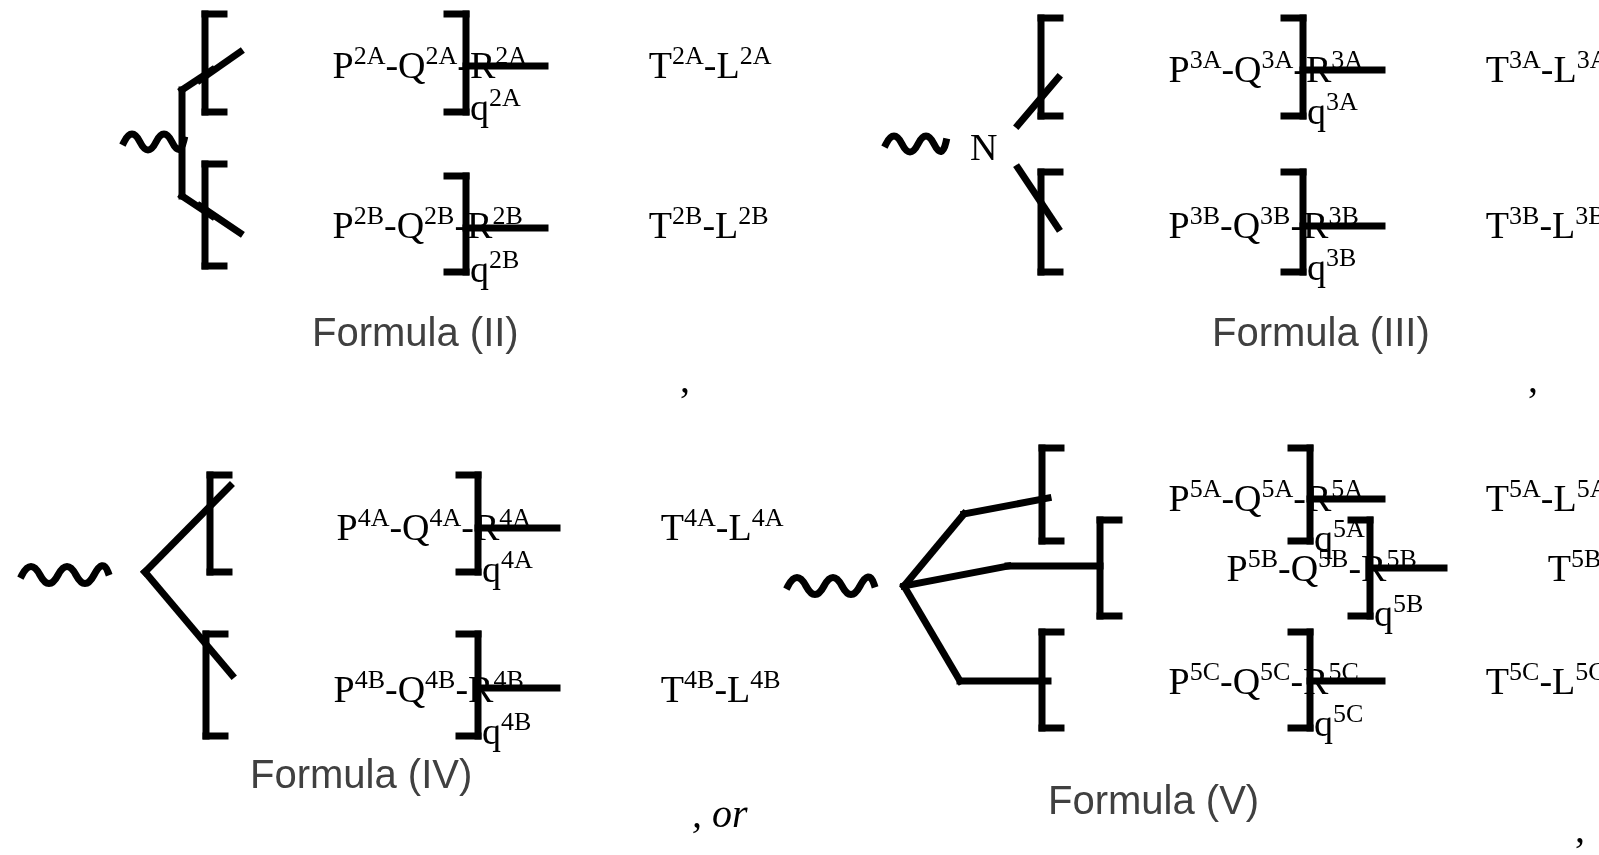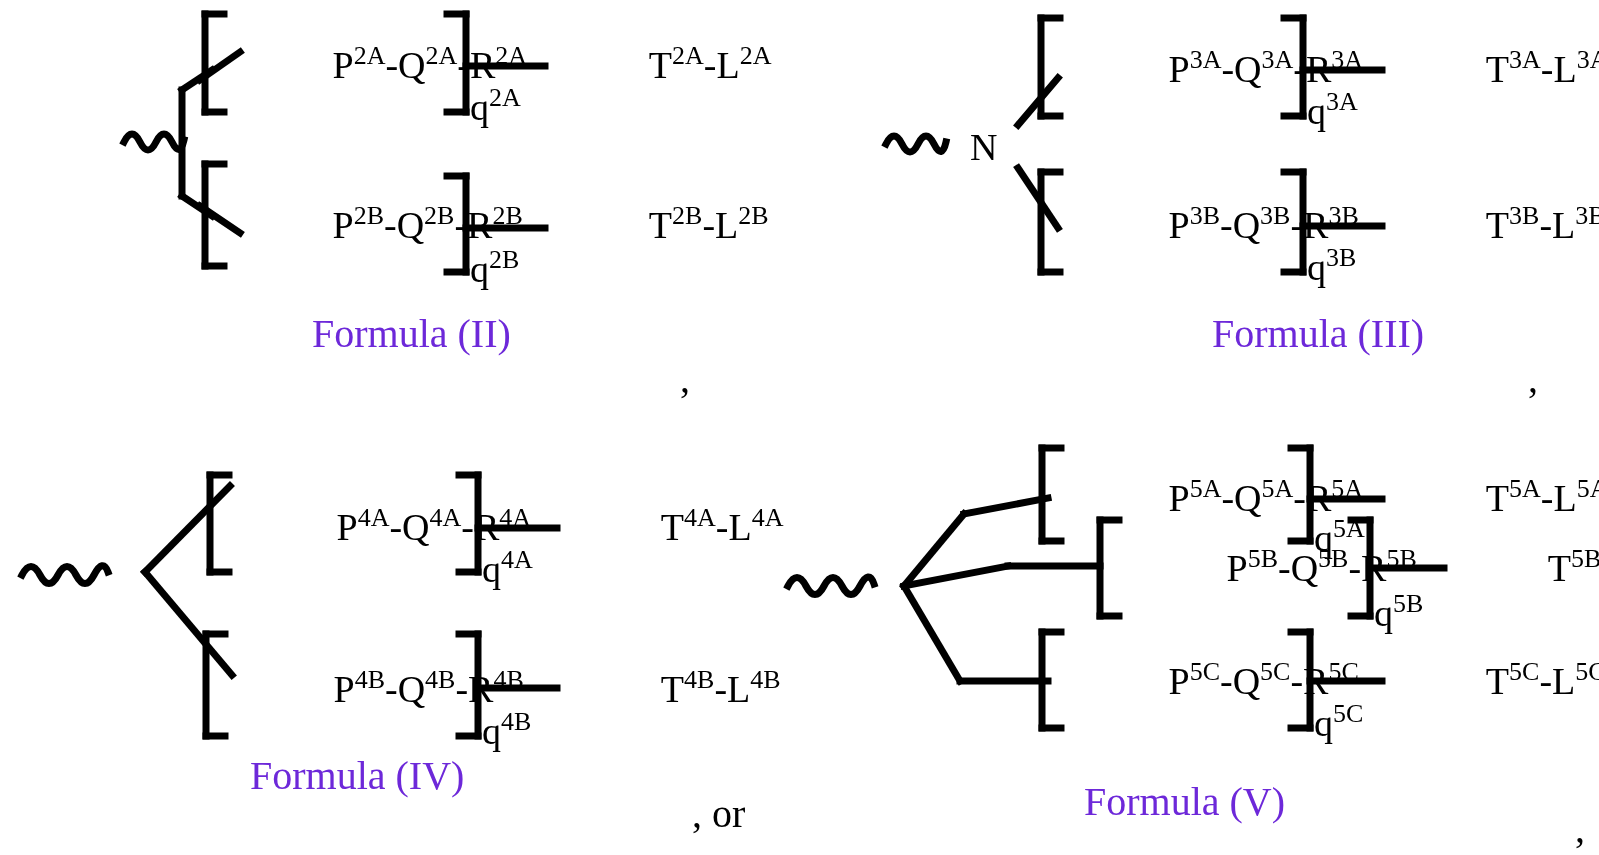--- a/index.html
+++ b/index.html
@@ -34,23 +34,23 @@
     font-size: 26px;
     fill: #000000;
   }
   .chem-sub-q {
     font-family: "Liberation Serif", "DejaVu Serif", serif;
     font-size: 38px;
     fill: #000000;
   }
   .caption {
     position: absolute;
-    font-family: Liberation Serif, serif;
+    font-family: Liberation Sans, sans-serif;
     font-size: 40px;
-    color: #6d28d9;
+    color: #404040;
     white-space: nowrap;
     text-align: right;
   }
   .punct {
     position: absolute;
     font-family: "Liberation Serif", "DejaVu Serif", serif;
     font-size: 40px;
     color: #000000;
     white-space: nowrap;
   }
@@ -261,21 +261,21 @@
           <tspan>q</tspan><tspan class="chem-sup" dy="-14">4B</tspan>
         </text>
         <text class="chem-text" x="557" y="282">
           <tspan>T</tspan><tspan class="chem-sup" dy="-14">4B</tspan><tspan dy="14">-L</tspan><tspan class="chem-sup" dy="-14">4B</tspan>
         </text>
       </g>
     </svg>
   </div>
 
   <div class="caption" style="left:250px; top:752px;">Formula (IV)</div>
-  <div class="punct" style="left:692px; top:790px;">,  or</div>
+  <div class="punct" style="left:692px; top:790px;font-style:italic;">,  or</div>
 
   <div class="formula-block" style="left:770px; top:436px;">
     <svg class="struct-svg" width="829" height="340" viewBox="0 0 829 340">
       <g stroke="#000000" fill="none" stroke-width="7" stroke-linecap="square">
 
         <path d="M18,150 q9,-17 18,0 t18,0 t18,0 t18,0 t14,-2" stroke-width="7" fill="none"></path>
 
         <line x1="134" y1="150" x2="194" y2="78"></line>
         <line x1="194" y1="78" x2="278" y2="62"></line>
 
@@ -356,16 +356,16 @@
         <text class="chem-sub-q" x="544" y="300">
           <tspan>q</tspan><tspan class="chem-sup" dy="-14">5C</tspan>
         </text>
         <text class="chem-text" x="612" y="258">
           <tspan>T</tspan><tspan class="chem-sup" dy="-14">5C</tspan><tspan dy="14">-L</tspan><tspan class="chem-sup" dy="-14">5C</tspan>
         </text>
       </g>
     </svg>
   </div>
 
-  <div class="caption" style="left:1084px; top:778px;">Formula (V)</div>
+  <div class="caption" style="left:1048px; top:778px;">Formula (V)</div>
   <div class="punct" style="left:1575px; top:805px;">,</div>
 
 </div>
 
 </body></html>

